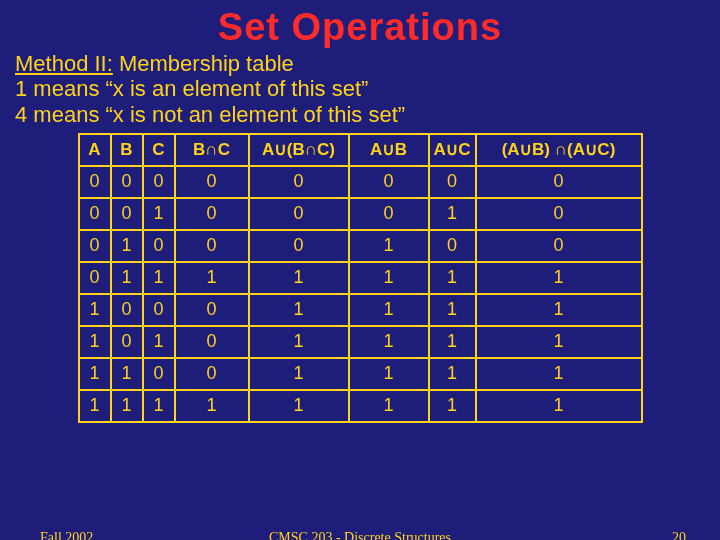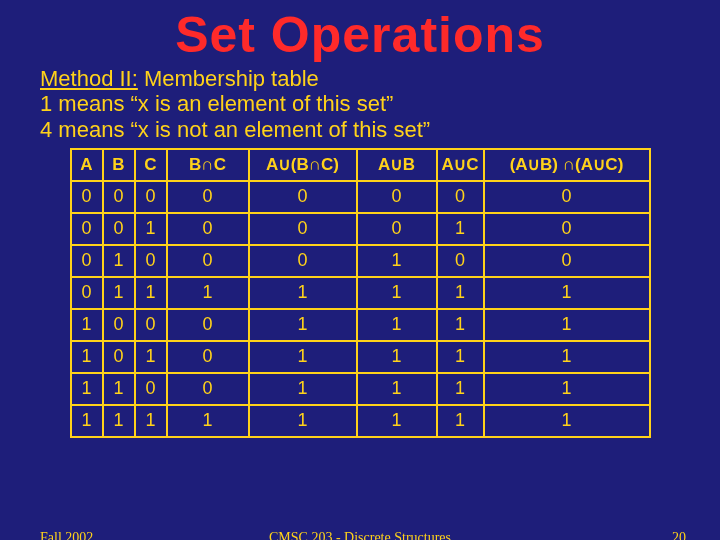--- a/index.html
+++ b/index.html
@@ -13,32 +13,31 @@
     position: relative;
   }
   .slide {
     width: 720px;
     height: 540px;
     position: relative;
     box-sizing: border-box;
   }
   .title {
     color: #ff2a2a;
-    font-size: 50px;
+    font-size: 38px;
     font-weight: bold;
     text-align: center;
     padding-top: 6px;
     letter-spacing: 1px;
   }
   .body-text {
     color: #ffd21a;
     font-size: 22px;
     line-height: 1.15;
-    padding: 2px 26px 0 26px;
-    margin-left: 14px;
+    padding: 2px 26px 0 15px;
   }
   .method { text-decoration: underline; }
   table.membership {
     border-collapse: collapse;
     margin: 6px auto 0 auto;
     table-layout: fixed;
   }
   table.membership th, table.membership td {
     border: 2px solid #ffd21a;
     color: #ffd21a;
@@ -46,22 +45,22 @@
     vertical-align: middle;
     font-family: Arial, Helvetica, sans-serif;
     font-size: 17px;
     font-weight: bold;
     height: 32px;
     padding: 1px 4px;
     box-sizing: border-box;
   }
   table.membership td { font-weight: normal; font-size: 18px; }
   .c-narrow { width: 32px; }
-  .c-mid1  { width: 82px; }
-  .c-mid2  { width: 108px; }
+  .c-mid1  { width: 74px; }
+  .c-mid2  { width: 100px; }
   .c-mid3  { width: 80px; }
   .c-mid4  { width: 44px; }
   .c-wide  { width: 166px; }
   .footer {
     position: absolute;
     bottom: 10px;
     left: 0;
     width: 720px;
     color: #ffd21a;
     font-family: "Times New Roman", Times, serif;

